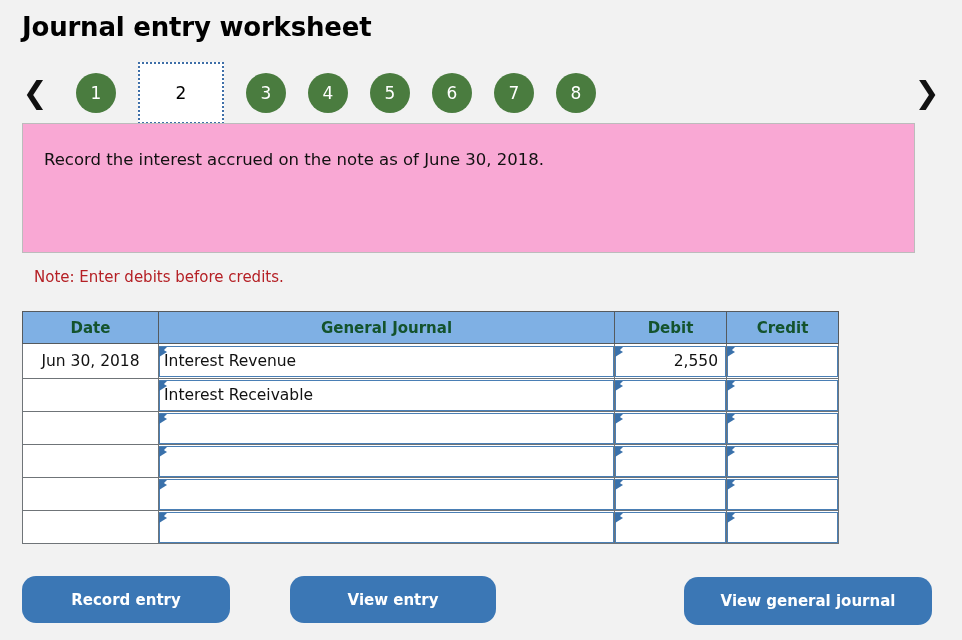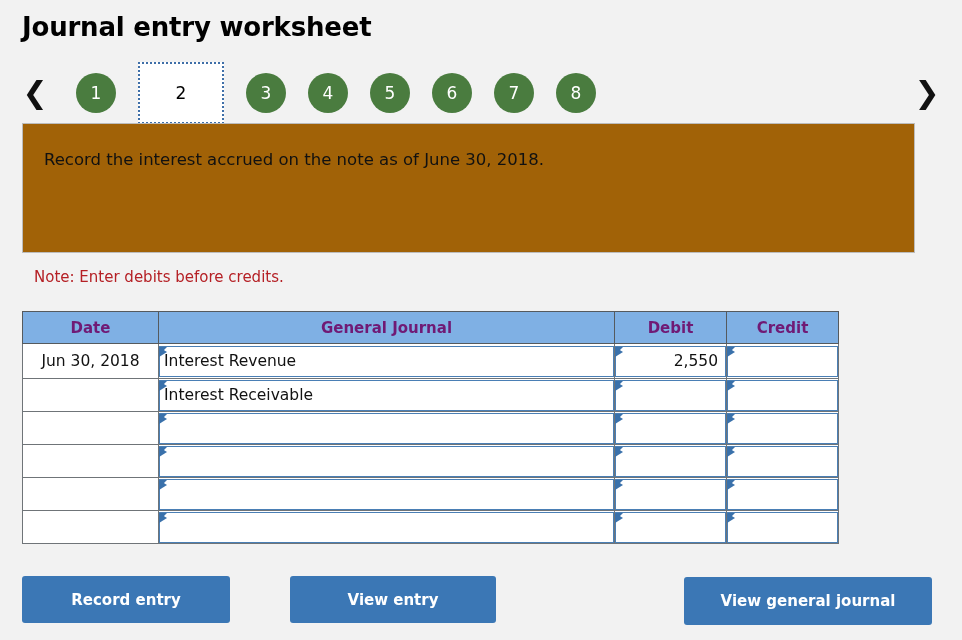--- a/index.html
+++ b/index.html
@@ -48,21 +48,21 @@
     color: #000; font-size: 17px;
     display: flex; align-items: center; justify-content: center;
     cursor: pointer; user-select: none;
   }
   .pager-right { margin-left: auto; }
 
   
   .instr-box {
     position: absolute; left: 22px; top: 123px;
     width: 893px; height: 130px;
-    background: #a16207;
+    background: #f9a8d4;
     border: 1px solid #bcbcbc;
   }
   .instr-text {
     position: absolute; left: 21px; top: 26px;
     font-size: 16.5px; color: #111;
   }
 
   
   .note {
     position: absolute; left: 34px; top: 268px;
@@ -71,21 +71,21 @@
 
   
   .jtable {
     position: absolute; left: 22px; top: 311px;
     width: 816px;
     border-collapse: collapse;
     table-layout: fixed;
   }
   .jtable th {
     background: #7fb0e4;
-    color: #701a75; font-size: 15px; font-weight: bold;
+    color: #14532d; font-size: 15px; font-weight: bold;
     height: 32px; text-align: center;
     border: 1px solid #555a5e;
   }
   .jtable td {
     height: 33px; padding: 0;
     border: 1px solid #6f7478;
     background: #ffffff;
     vertical-align: middle;
   }
   .col-date  { width: 136px; }
@@ -132,21 +132,21 @@
     white-space: nowrap; overflow: hidden;
   }
   .ebox .etext.right { text-align: right; padding-left: 4px; padding-right: 7px; margin-left: 16px; }
 
   
   .btn {
     position: absolute;
     background: #3b77b5;
     color: #ffffff;
     font-size: 15px; font-weight: bold;
-    border: none; border-radius: 3px;
+    border: none; border-radius: 14px;
     display: flex; align-items: center; justify-content: center;
     cursor: pointer; user-select: none;
     font-family: "DejaVu Sans", sans-serif;
   }
   .btn-record { left: 22px;  top: 576px; width: 208px; height: 47px; }
   .btn-clear  { left: 290px; top: 576px; width: 206px; height: 47px; }
   .btn-view   { left: 684px; top: 577px; width: 248px; height: 48px; }
 </style>
 </head>
 <body>

